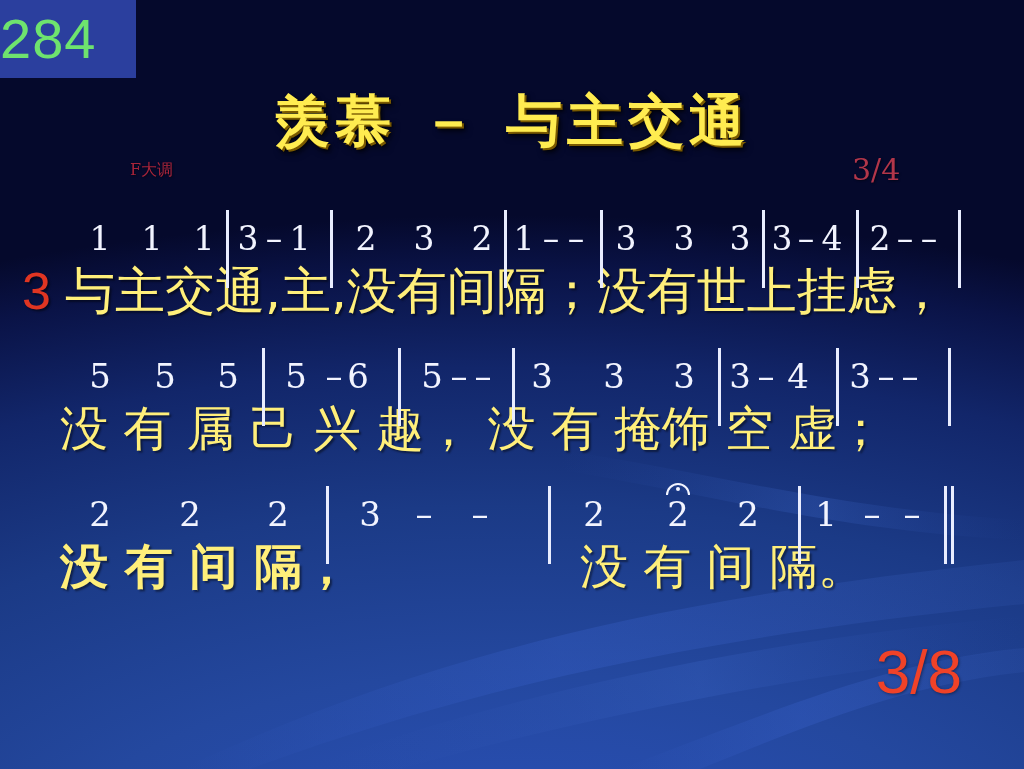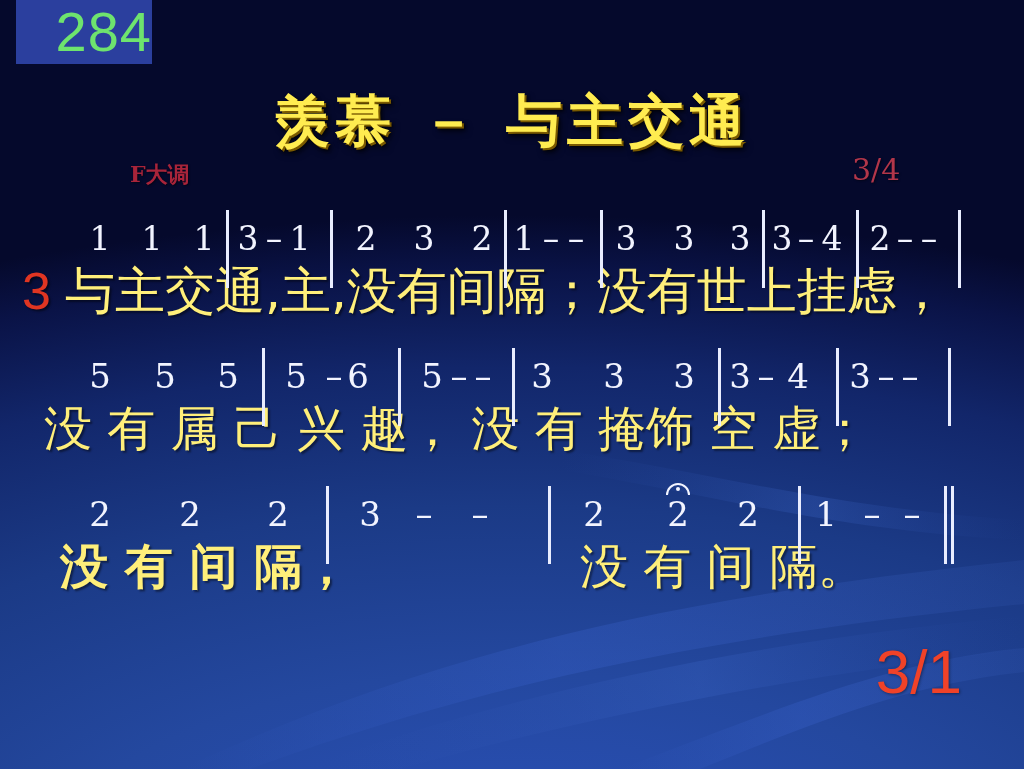--- a/index.html
+++ b/index.html
@@ -20,28 +20,28 @@
   }
   
   #swooshes {
     position: absolute;
     inset: 0;
     pointer-events: none;
   }
   
   .num-box {
     position: absolute;
-    left: 16px;
+    left: 0;
     top: 0;
     width: 136px;
-    height: 64px;
+    height: 78px;
     background: #2b3f9e;
     display: flex;
     align-items: center;
-    justify-content: flex-end;
+    justify-content: flex-start;
   }
   .num-box .num {
     color: #6ee36e;
     font-size: 56px;
     line-height: 1;
     letter-spacing: 1px;
     font-family: "Liberation Sans", sans-serif;
   }
   
   .title {
@@ -60,22 +60,22 @@
        3px 3px 3px rgba(0,0,0,0.75),
        4px 5px 6px rgba(0,0,0,0.55);
     white-space: nowrap;
   }
   
   .keysig {
     position: absolute;
     left: 130px;
     top: 160px;
     color: #a8243a;
-    font-size: 22px;
-    font-weight: bold;
+    font-size: 16px;
+    font-weight: normal;
     font-family: "DejaVu Serif", serif;
     text-shadow: 1px 1px 2px rgba(0,0,0,0.5);
   }
   
   .timesig {
     position: absolute;
     left: 852px;
     top: 152px;
     color: #b2364a;
     font-size: 30px;
@@ -257,21 +257,21 @@
         <span class="note" style="left: 542px;">3</span>
         <span class="note" style="left: 614px;">3</span>
         <span class="note" style="left: 684px;">3</span>
         <span class="note" style="left: 740px;">3</span>
         <span class="note" style="left: 766px;">–</span>
         <span class="note" style="left: 798px;">4</span>
         <span class="note" style="left: 860px;">3</span>
         <span class="note" style="left: 886px;">–</span>
         <span class="note" style="left: 910px;">–</span>
       </div>
-    <div class="lyric-row"><span class="lyr" style="left: 44px; transform: none;">没 有 属 己 兴 趣， 没 有 掩饰 空 虚；</span></div>
+    <div class="lyric-row"><span class="lyr" style="left: 60px; transform: none;">没 有 属 己 兴 趣， 没 有 掩饰 空 虚；</span></div>
   <div class="barline" style="left: 262px;"></div>
       <div class="barline" style="left: 398px;"></div>
       <div class="barline" style="left: 512px;"></div>
       <div class="barline" style="left: 718px;"></div>
       <div class="barline" style="left: 836px;"></div>
       <div class="barline" style="left: 948px;"></div>
     </div>
 
   <div class="system sys3">
     <div class="notes-row">
@@ -292,14 +292,14 @@
             <circle cx="13" cy="9" r="2" fill="#f2f4ff"></circle>
           </svg></span>
       </div>
     <div class="lyric-row"><span class="lyr" style="left: 60px; transform: none; font-weight: bold;">没 有 间 隔，</span><span class="lyr" style="left: 580px; transform: none;">没 有 间 隔。</span></div>
   <div class="barline" style="left: 326px;"></div>
       <div class="barline" style="left: 548px;"></div>
       <div class="barline" style="left: 798px;"></div>
       <div class="barline dbl" style="left: 944px;"></div>
     </div>
 
-  <div class="pagemark">3/1</div>
+  <div class="pagemark">3/8</div>
 </div>
 
 </body></html>

